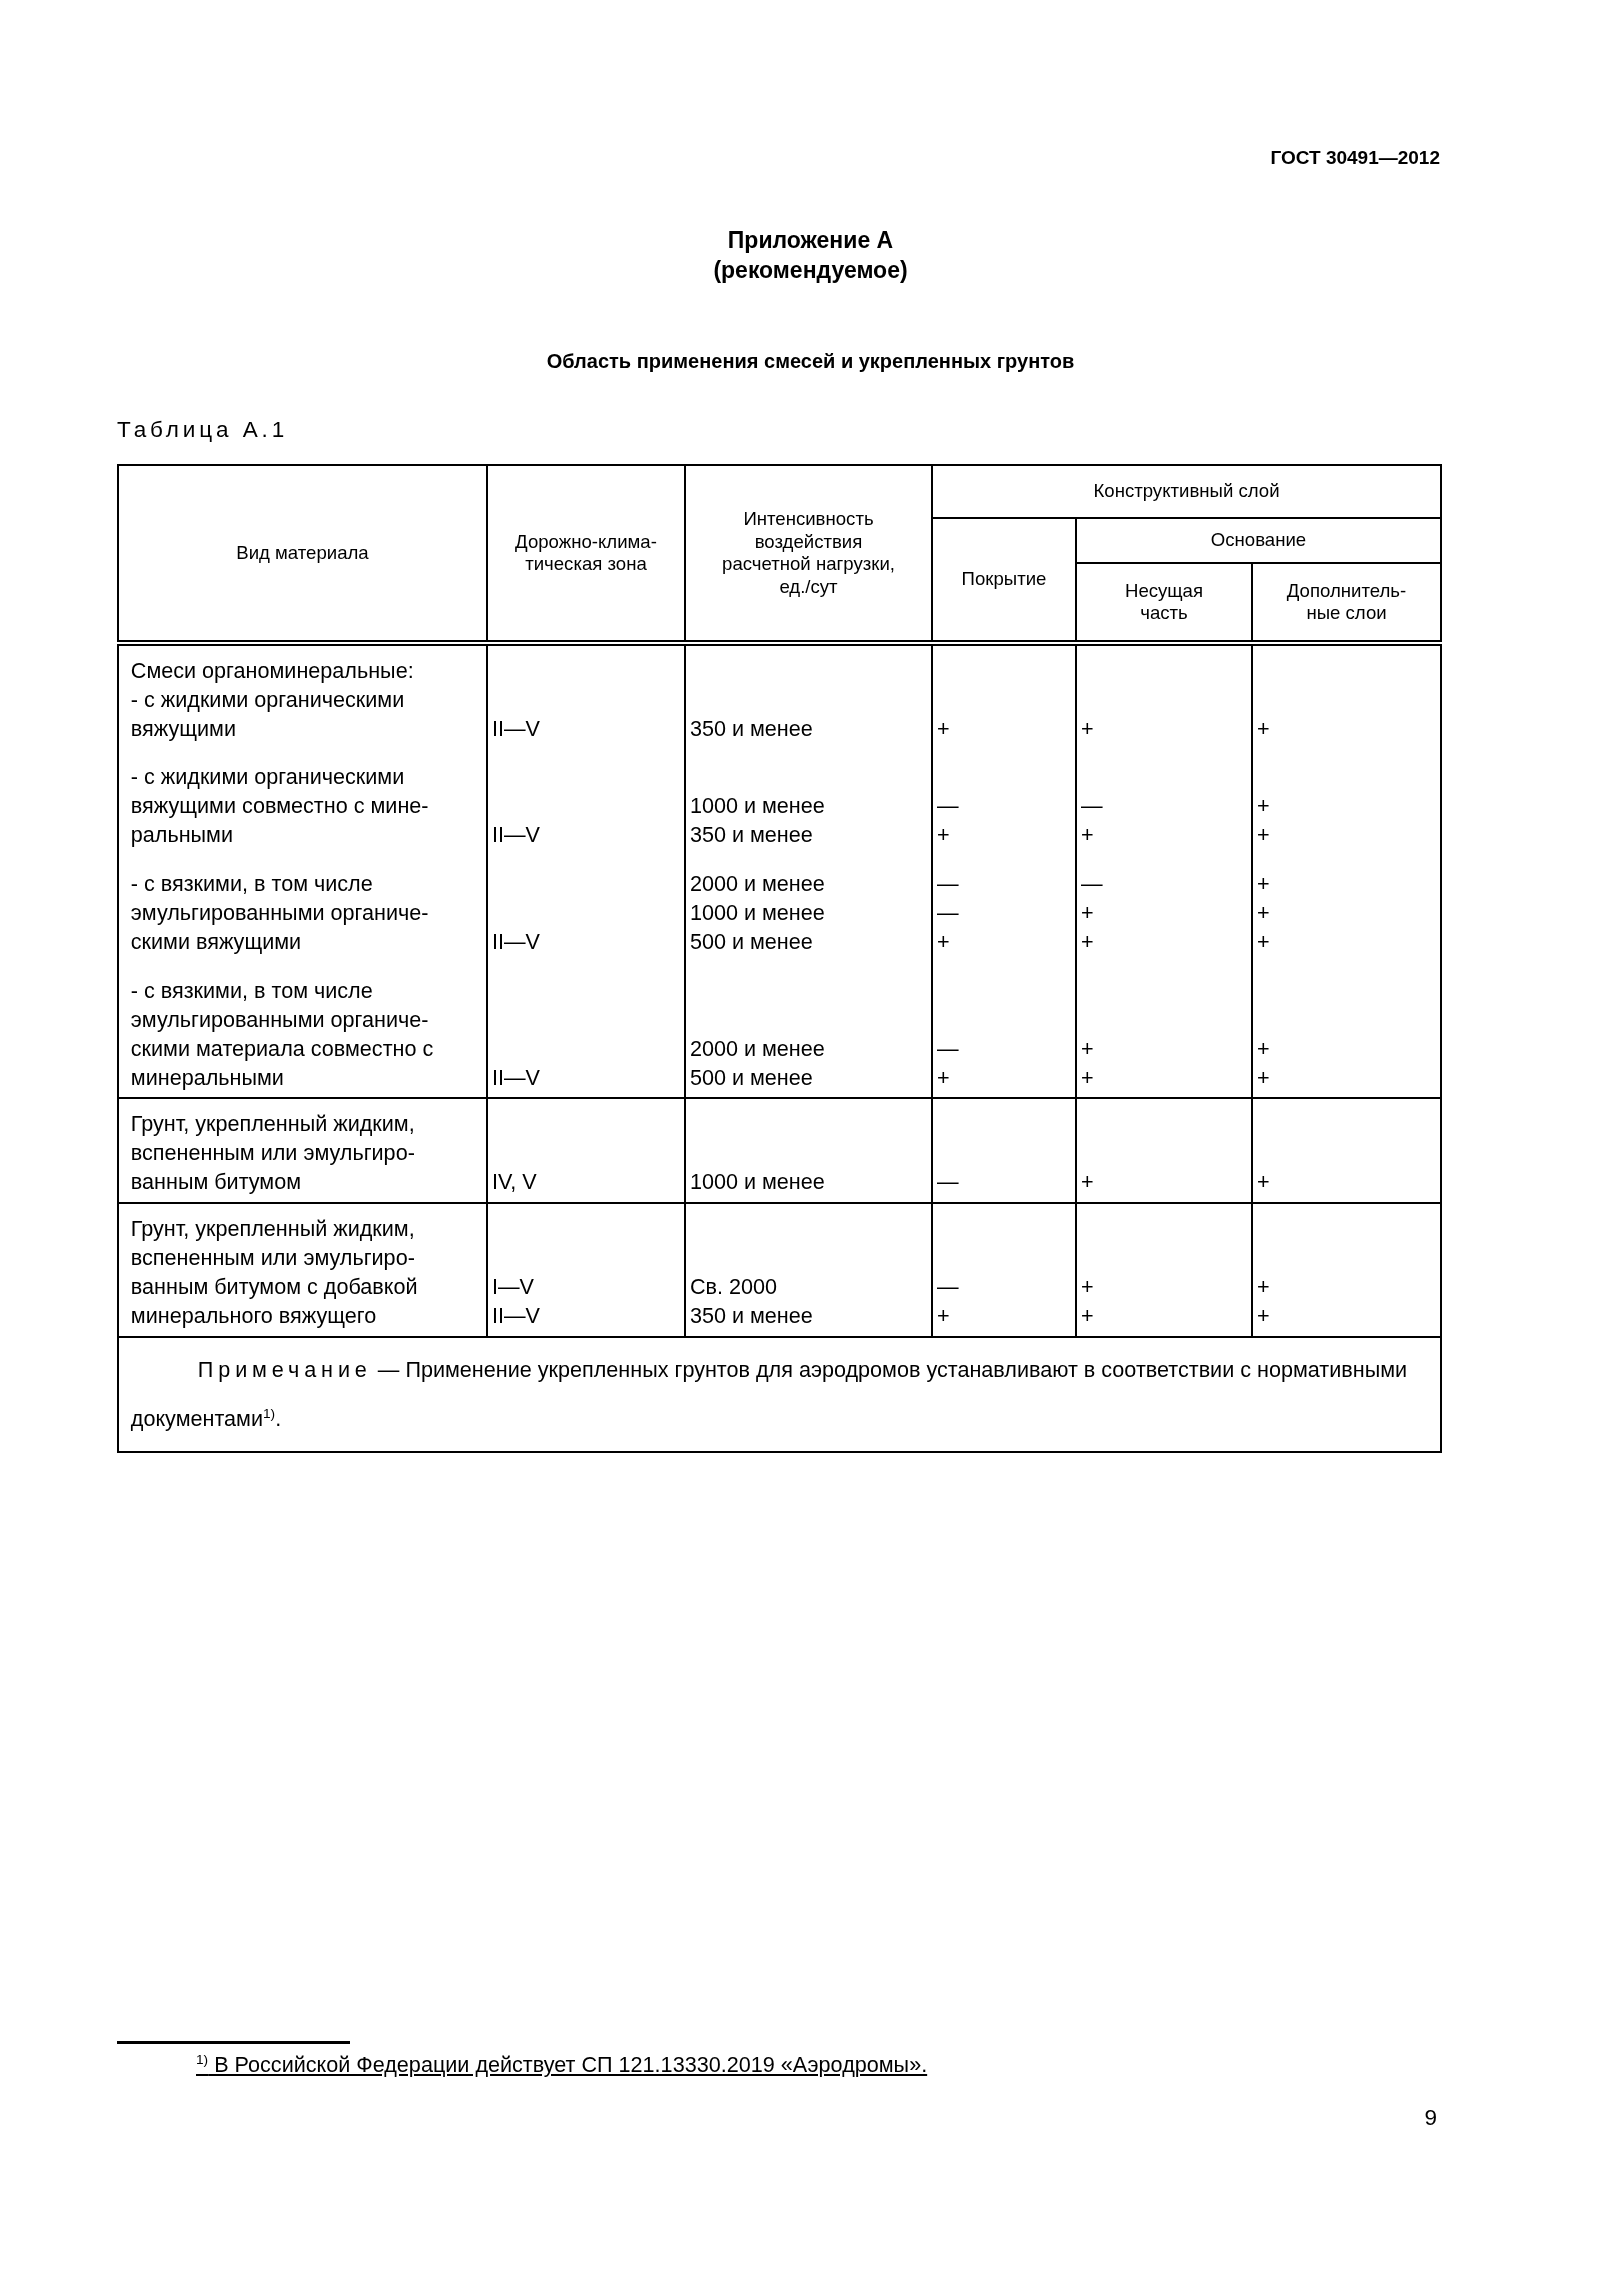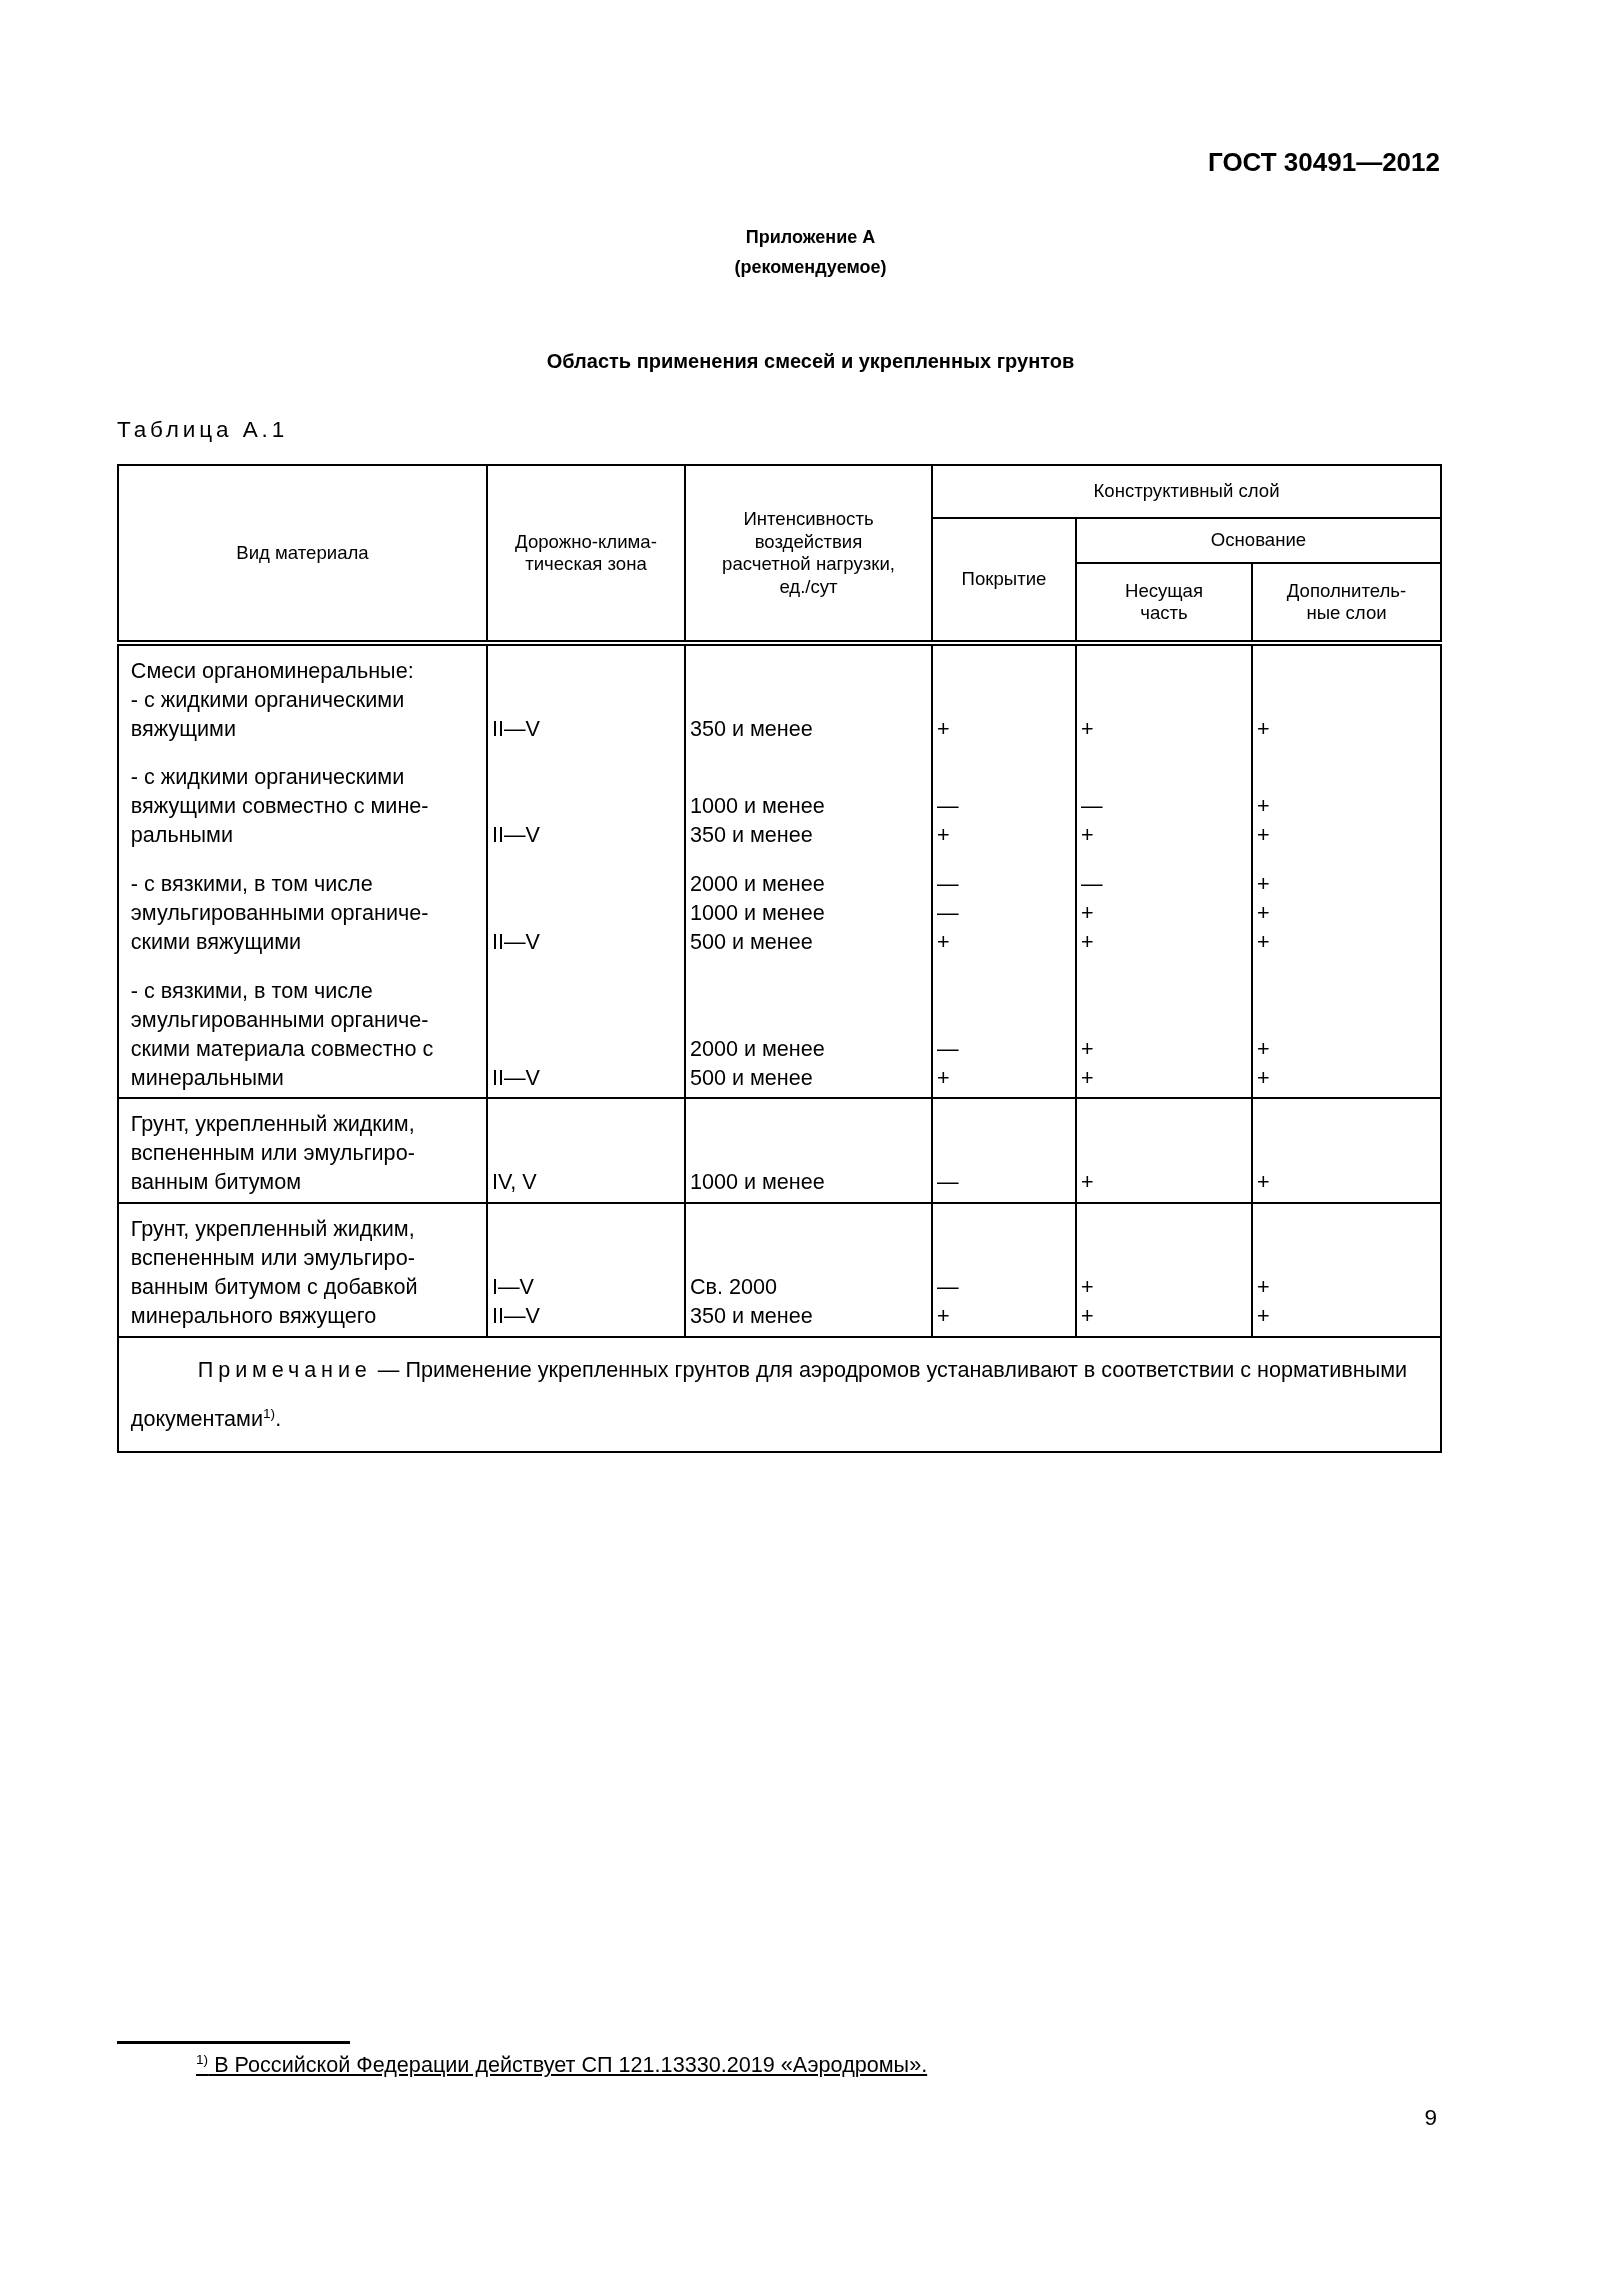--- a/index.html
+++ b/index.html
@@ -1,18 +1,18 @@
 <!DOCTYPE html>
 <html><head>
 <meta charset="utf-8">
 <style>
   html, body { margin:0; padding:0; background:#ffffff; }
   body { width:1621px; height:2293px; position:relative; font-family:"Liberation Sans", sans-serif; color:#000; }
-  .doc-code { position:absolute; right:181px; top:147px; font-weight:bold; font-size:26px; }
-  .appendix { position:absolute; left:0; width:1621px; text-align:center; font-weight:bold; font-size:18px; }
+  .doc-code { position:absolute; right:181px; top:147px; font-weight:bold; font-size:19px; }
+  .appendix { position:absolute; left:0; width:1621px; text-align:center; font-weight:bold; font-size:23px; }
   .appendix.l1 { top:227px; }
   .appendix.l2 { top:257px; }
   .section-title { position:absolute; left:0; width:1621px; text-align:center; top:350px; font-weight:bold; font-size:20px; }
   .table-caption { position:absolute; left:117px; top:417px; font-size:22.5px; letter-spacing:3.9px; }
   .tbl-wrap { position:absolute; left:117px; top:464px; width:1323px; }
   table { border-collapse:collapse; width:1323px; table-layout:fixed; font-size:21.6px; }
   th, td { border:2.9px solid #000; padding:0; }
   th { font-weight:normal; font-size:18.6px; line-height:22.5px; text-align:center; vertical-align:middle; }
   thead tr.h1 th { height:51px; }
   thead tr.h2 th { height:43px; }

